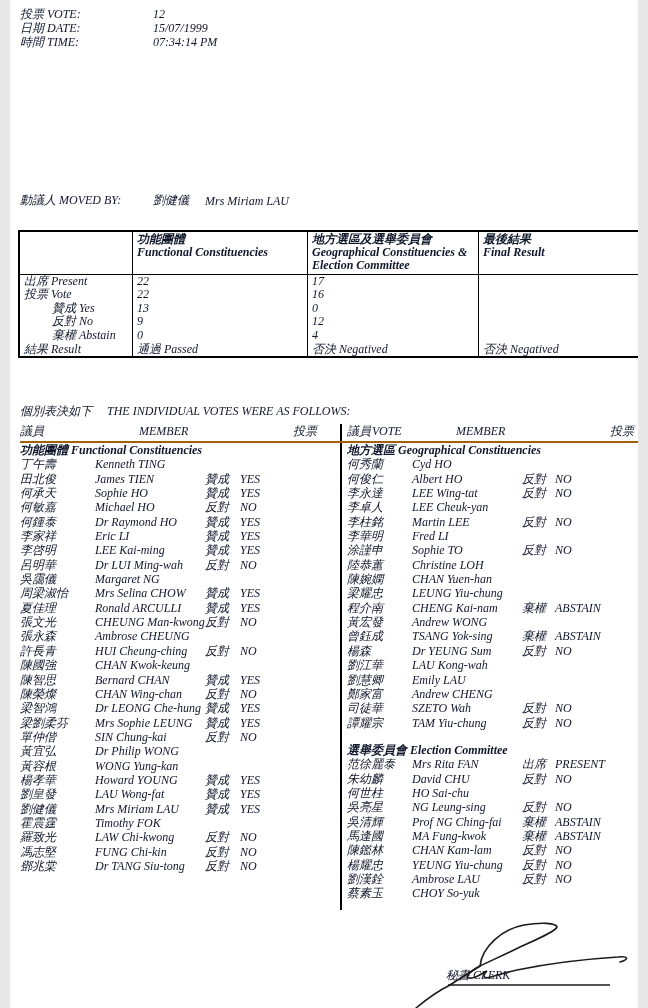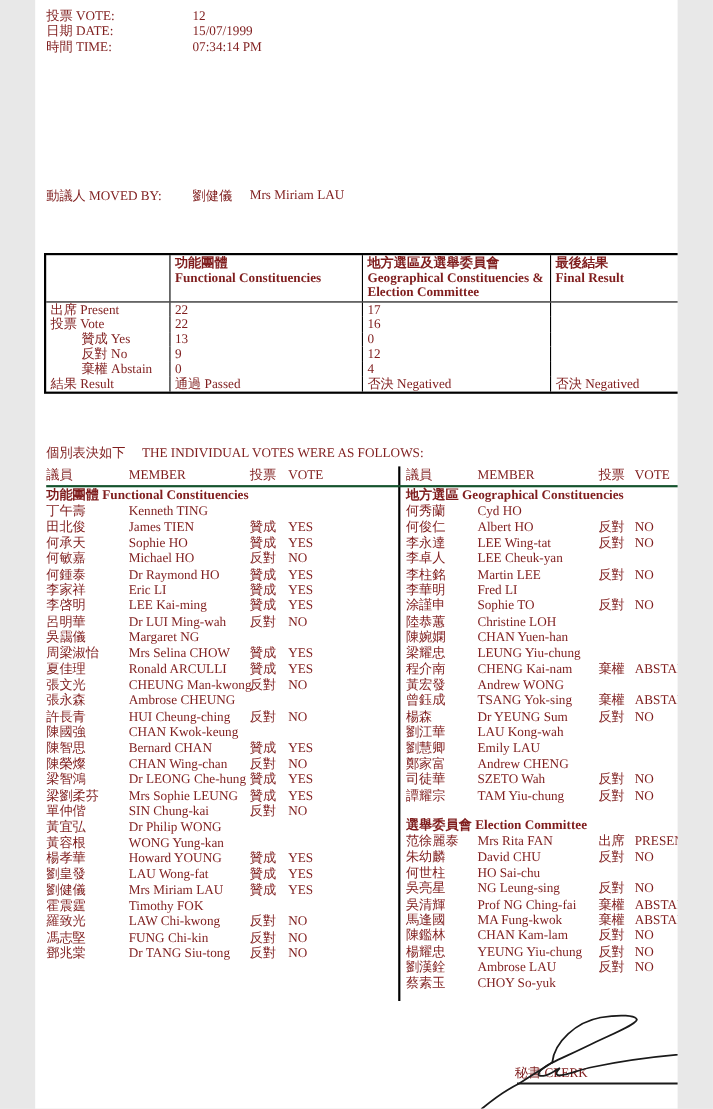--- a/index.html
+++ b/index.html
@@ -1,47 +1,48 @@
 <!DOCTYPE html>
 <html><head>
 <meta charset="utf-8">
 <style>
   html,body{margin:0;padding:0;background:#e8e8e8;}
   .page{
-    position:relative;width:584px;height:1008px;background:#ffffff;color:#7f1d1d;
+    position:relative;width:628px;height:1008px;background:#ffffff;color:#0f172a;
     font-family:"Liberation Serif","DejaVu Serif",serif;font-size:12px;overflow:hidden;
     margin:0 auto;
+    font-style:italic;
   }
   
   .hdr{position:absolute;left:10px;top:8px;}
   .hf{display:flex;line-height:13.8px;}
   .hf .lab{width:133px;}
   .motion-row{position:absolute;left:10px;top:64px;display:flex;}
   .motion-row .lab{width:133px;}
   .motion-text{width:505px;line-height:13.5px;}
-  .moved-row{position:absolute;left:10px;top:170px;display:flex;}
+  .moved-row{position:absolute;left:10px;top:192px;display:flex;align-items:flex-end;}
   .moved-row .lab{width:133px;}
   .moved-row .en{margin-left:16px;}
   
   .sum{position:absolute;left:8px;top:230px;width:630px;border:2px solid #000;}
   .sum-grid{display:grid;grid-template-columns:112px 175px 171px 1fr;}
   .sum-head{border-bottom:1px solid #000;}
   .sum-head .cell{font-weight:bold;padding:1px 4px 2px 4px;line-height:13px;min-height:37px;}
   .cell{border-left:1px solid #000;}
   .cell:first-child{border-left:none;}
   .sum-row .cell{height:13.4px;line-height:13.4px;padding:0 4px;overflow:visible;white-space:nowrap;}
   .sum-row .cell.indent{padding-left:32px;}
   .sum-row:last-child .cell{height:14.5px;line-height:14.5px;}
   
   .iv-heading{position:absolute;left:10px;top:404px;display:flex;line-height:14px;}
   .iv-heading .cn{width:87px;}
   .ivt{position:absolute;top:424px;}
   .ivt-left{left:10px;width:320px;}
   .ivt-right{left:337px;width:303px;}
-  .ivt-colhead{display:grid;height:17px;line-height:15px;border-bottom:2px solid #14532d;}
+  .ivt-colhead{display:grid;height:17px;line-height:15px;border-bottom:2px solid #a16207;gap:44px;}
   .ivt-right .ivt-colhead{margin-left:-7px;padding-left:7px;}
   .ivt-left .ivt-colhead,.ivt-left .ivt-row{grid-template-columns:75px 110px 35px 1fr;}
   .ivt-right .ivt-colhead,.ivt-right .ivt-row{grid-template-columns:65px 110px 33px 1fr;}
   .ivt-row{display:grid;height:14.35px;line-height:14.35px;white-space:nowrap;}
   .ivt-section{font-weight:bold;height:14.35px;line-height:14.35px;white-space:nowrap;}
   .ivt-gap{height:13px;}
   .iv-divider{position:absolute;left:330px;top:424px;height:486px;width:0;border-left:2px solid #000;}
   
   .clerk-label{position:absolute;left:392px;top:968px;line-height:14px;margin-left:44px;}
   .sig{position:absolute;left:360px;top:918px;width:288px;height:90px;overflow:visible;}

